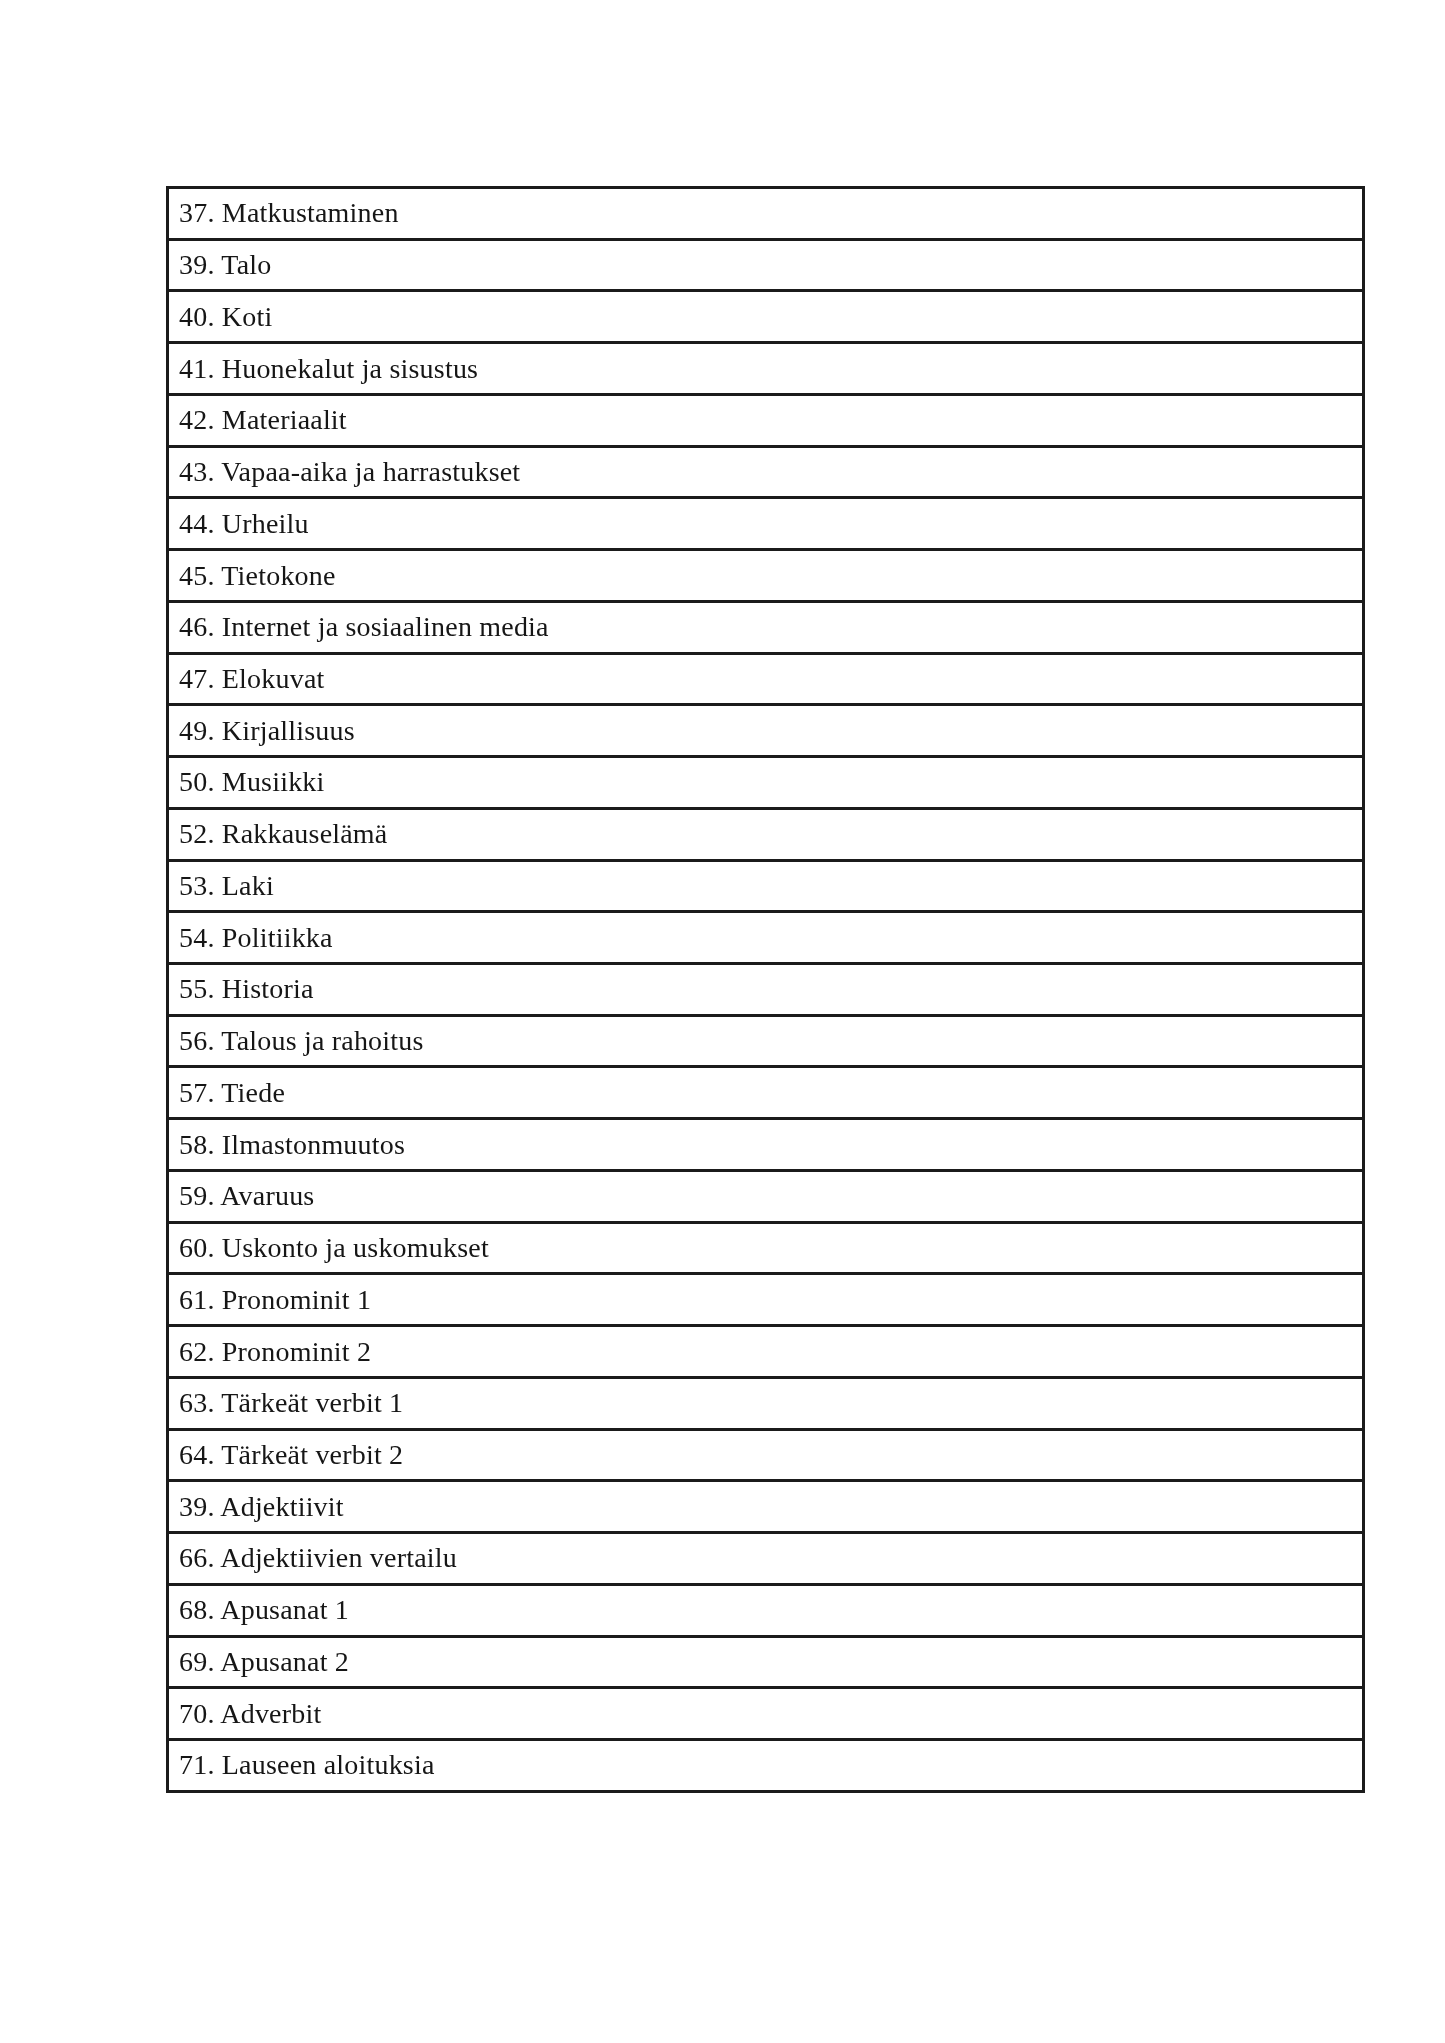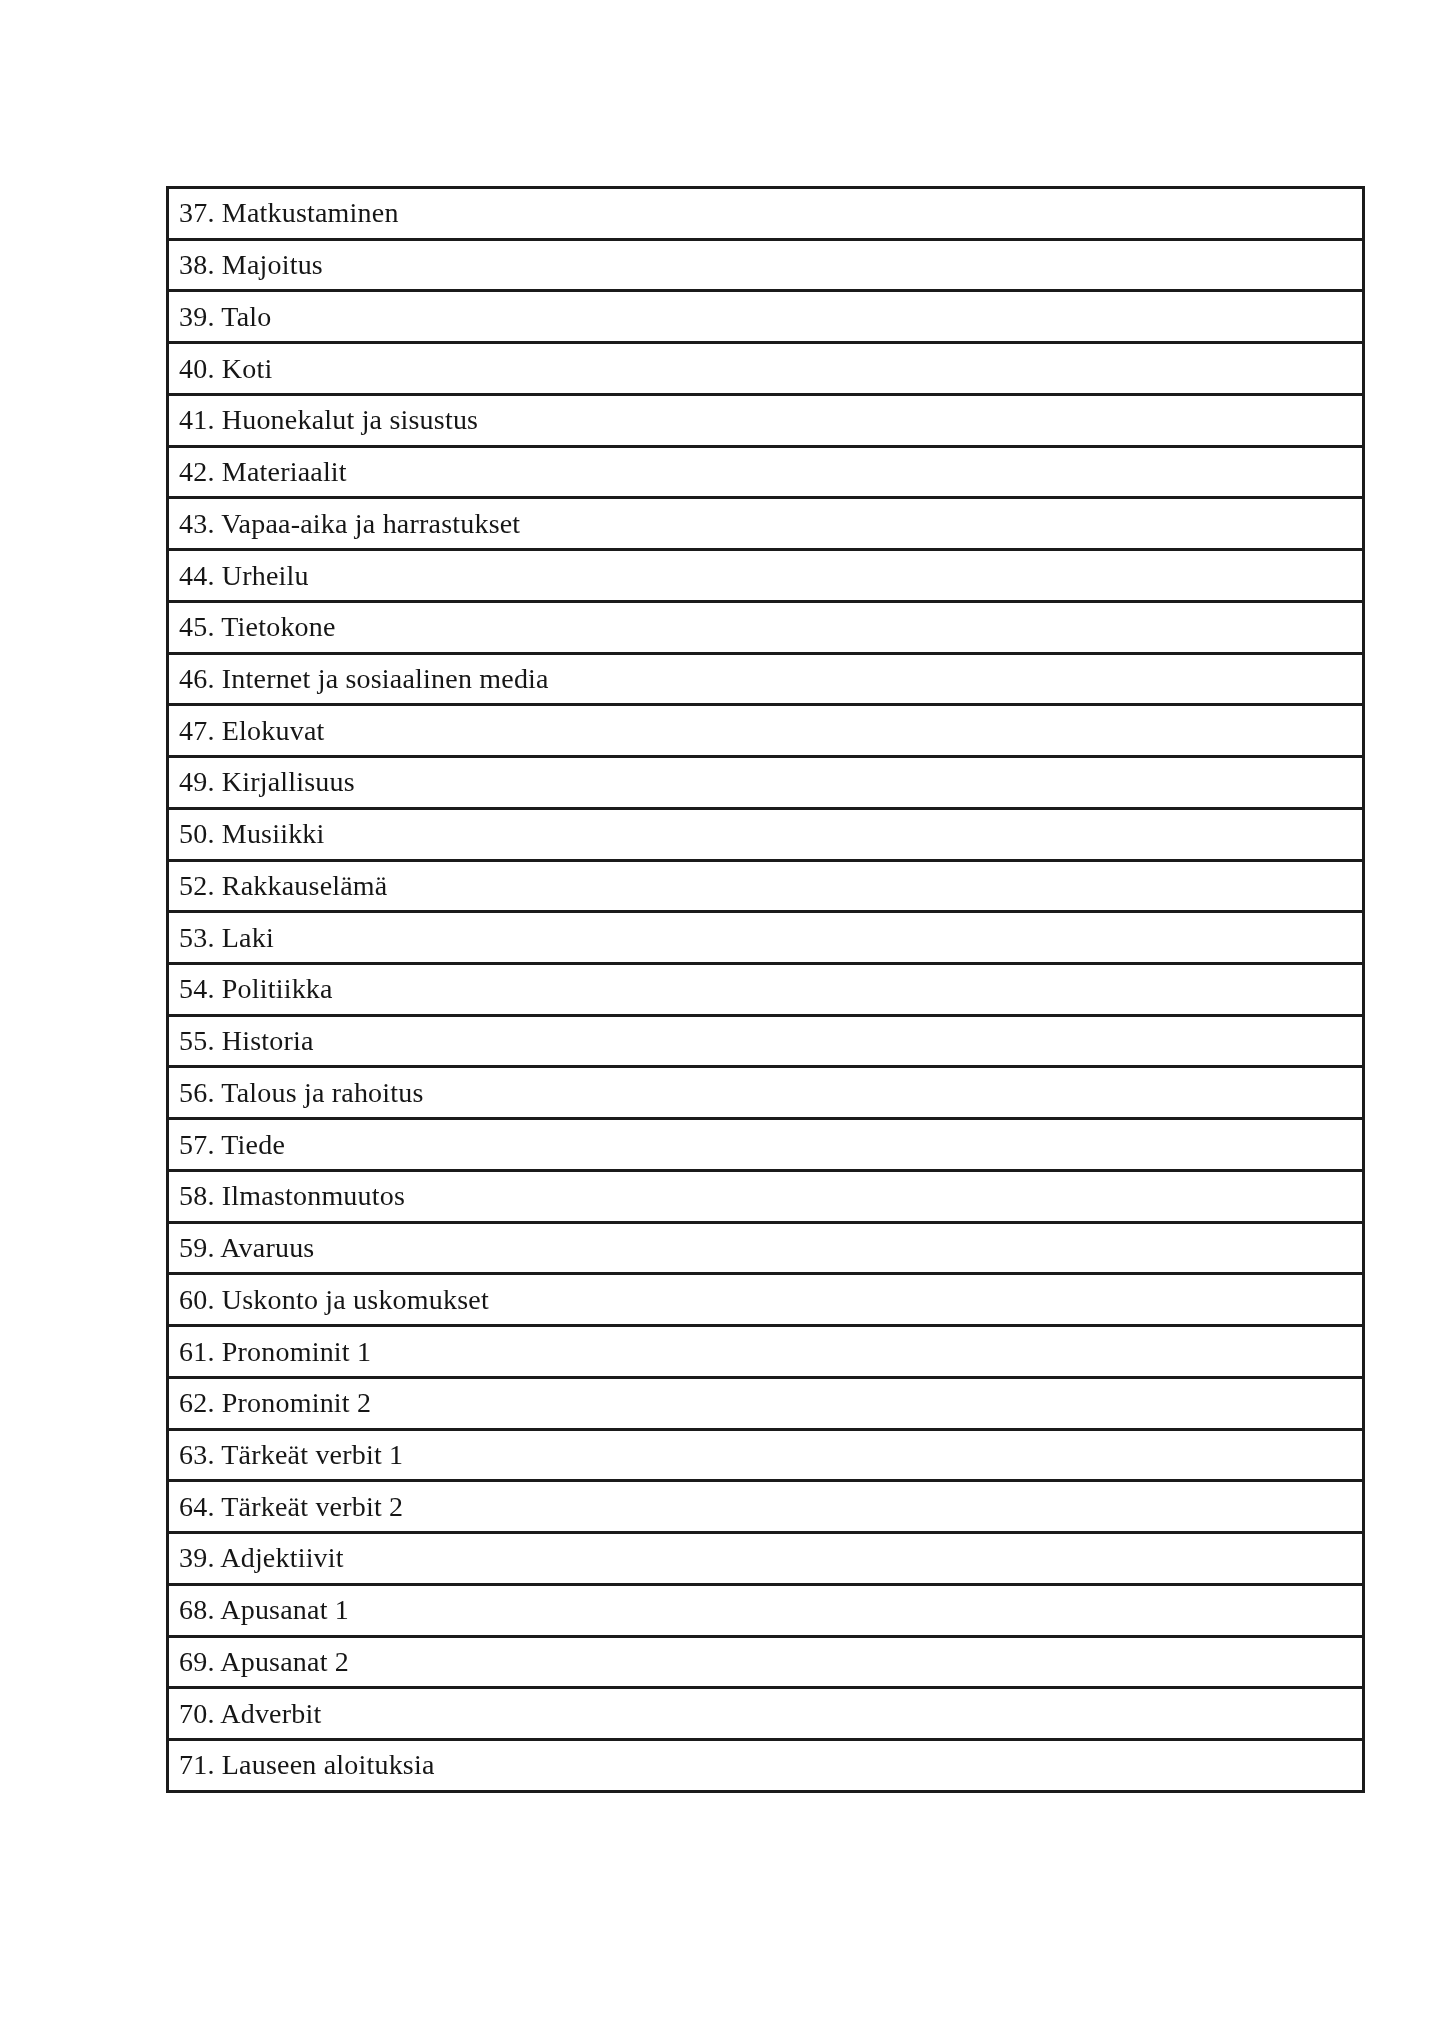--- a/index.html
+++ b/index.html
@@ -52,23 +52,20 @@
     white-space: nowrap;
   }
 </style>
 </head>
 <body>
 
 <div class="page">
   <div class="toc-table" id="toc">
       <div class="toc-row">
         <span class="toc-label">37. Matkustaminen</span>
-      </div>
-      <div class="toc-row">
-        <span class="toc-label">38. Majoitus</span>
       </div>
       <div class="toc-row">
         <span class="toc-label">39. Talo</span>
       </div>
       <div class="toc-row">
         <span class="toc-label">40. Koti</span>
       </div>
       <div class="toc-row">
         <span class="toc-label">41. Huonekalut ja sisustus</span>
       </div>
@@ -132,20 +129,23 @@
       <div class="toc-row">
         <span class="toc-label">63. Tärkeät verbit 1</span>
       </div>
       <div class="toc-row">
         <span class="toc-label">64. Tärkeät verbit 2</span>
       </div>
       <div class="toc-row">
         <span class="toc-label">39. Adjektiivit</span>
       </div>
       <div class="toc-row">
+        <span class="toc-label">66. Adjektiivien vertailu</span>
+      </div>
+      <div class="toc-row">
         <span class="toc-label">68. Apusanat 1</span>
       </div>
       <div class="toc-row">
         <span class="toc-label">69. Apusanat 2</span>
       </div>
       <div class="toc-row">
         <span class="toc-label">70. Adverbit</span>
       </div>
       <div class="toc-row">
         <span class="toc-label">71. Lauseen aloituksia</span>

